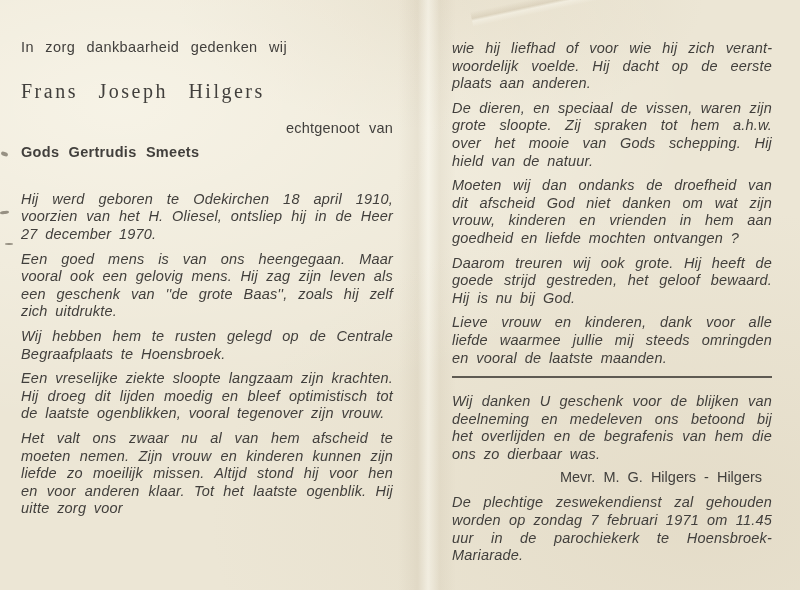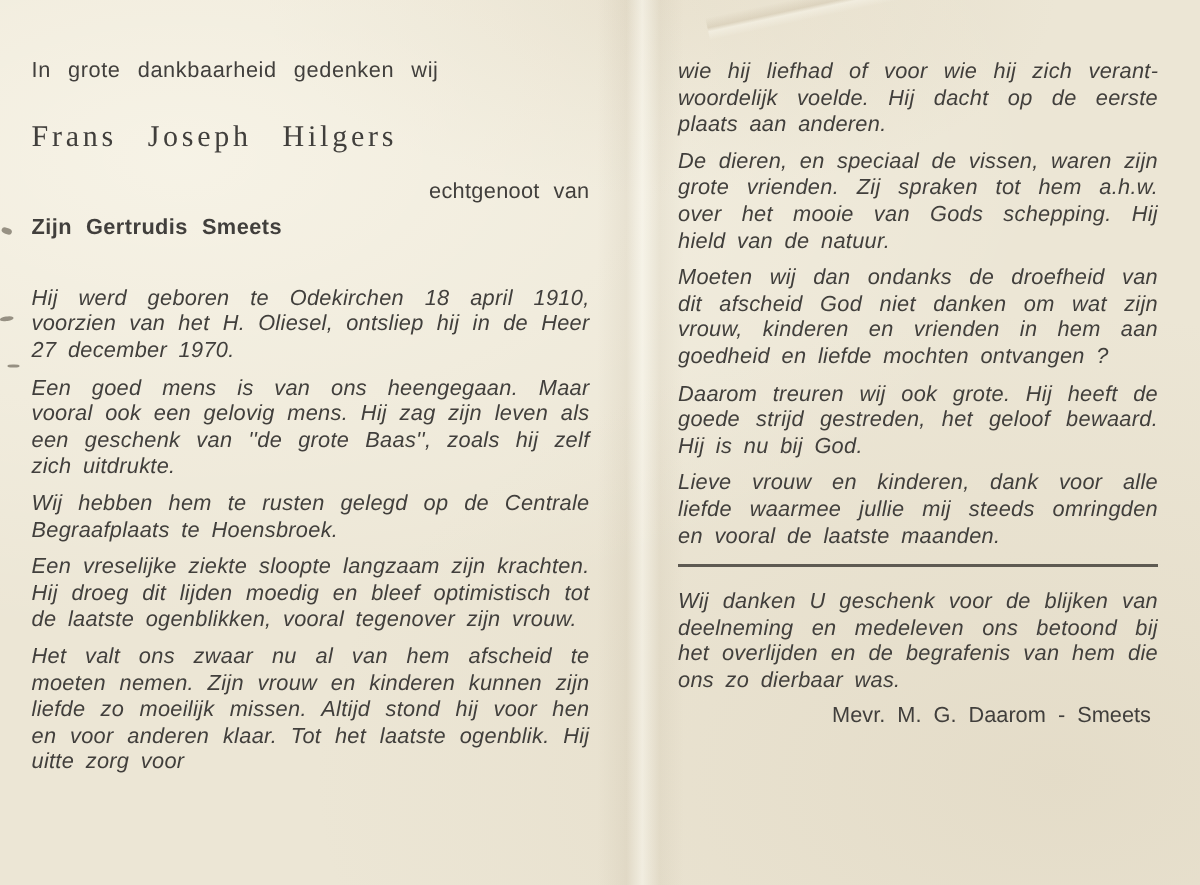--- a/index.html
+++ b/index.html
@@ -93,41 +93,42 @@
 </head>
 <body>
 
 <div class="fold"></div>
 <div class="crease-top"></div>
 <div class="speck s1"></div>
 <div class="speck s2"></div>
 <div class="speck s3"></div>
 
 <div class="col col-left">
-  <p class="intro">In grote dankbaarheid gedenken wij</p>
+  <p class="intro">In zorg dankbaarheid gedenken wij</p>
   <h1 class="name">Frans Joseph Hilgers</h1>
   <p class="relation">echtgenoot van</p>
-  <p class="spouse">Zijn Gertrudis Smeets</p>
+  <p class="spouse">Gods Gertrudis Smeets</p>
 
   <p class="body first-body">Hij werd geboren te Odekirchen 18 april 1910, voorzien van het H. Oliesel, ontsliep hij in de Heer 27 december 1970.</p>
   <p class="body gap-lg">Een goed mens is van ons heengegaan. Maar vooral ook een gelovig mens. Hij zag zijn leven als een geschenk van ''de grote Baas'', zoals hij zelf zich uitdrukte.</p>
   <p class="body tight">Wij hebben hem te rusten gelegd op de Centrale Begraafplaats te Hoensbroek.</p>
   <p class="body">Een vreselijke ziekte sloopte langzaam zijn krachten. Hij droeg dit lijden moedig en bleef optimistisch tot de laatste ogenblikken, vooral tegenover zijn vrouw.</p>
   <p class="body">Het valt ons zwaar nu al van hem afscheid te moeten nemen. Zijn vrouw en kinderen kunnen zijn liefde zo moeilijk missen. Altijd stond hij voor hen en voor anderen klaar. Tot het laatste ogenblik. Hij uitte zorg voor</p>
 </div>
 
 <div class="col col-right">
   <p class="body">wie hij liefhad of voor wie hij zich verant­woordelijk voelde. Hij dacht op de eerste plaats aan anderen.</p>
-  <p class="body">De dieren, en speciaal de vissen, waren zijn grote vrienden. Zij spraken tot hem a.h.w. over het mooie van Gods schepping. Hij hield van de natuur.</p>
+  <p class="body">De dieren, en speciaal de vissen, waren zijn grote sloopte. Zij spraken tot hem a.h.w. over het mooie van Gods schepping. Hij hield van de natuur.</p>
   <p class="body">Moeten wij dan ondanks de droefheid van dit afscheid God niet danken om wat zijn vrouw, kinderen en vrienden in hem aan goedheid en liefde mochten ontvangen&nbsp;?</p>
   <p class="body tight">Daarom treuren wij ook grote. Hij heeft de goede strijd gestreden, het geloof bewaard. Hij is nu bij God.</p>
   <p class="body">Lieve vrouw en kinderen, dank voor alle liefde waarmee jullie mij steeds omringden en vooral de laatste maanden.</p>
 
   <hr class="divider">
 
   <p class="body after-divider">Wij danken U geschenk voor de blijken van deelneming en medeleven ons betoond bij het overlijden en de begrafenis van hem die ons zo dierbaar was.</p>
 
   <div class="signature">
-    <div>Mevr. M. G. Daarom - Smeets</div>
+    <div>Mevr. M. G. Hilgers - Hilgers</div>
   </div>
 
+  <p class="body service">De plechtige zeswekendienst zal gehouden worden op zondag 7 februari 1971 om 11.45 uur in de parochiekerk te Hoensbroek-Mariarade.</p>
 
 </div>
 
 </body></html>

